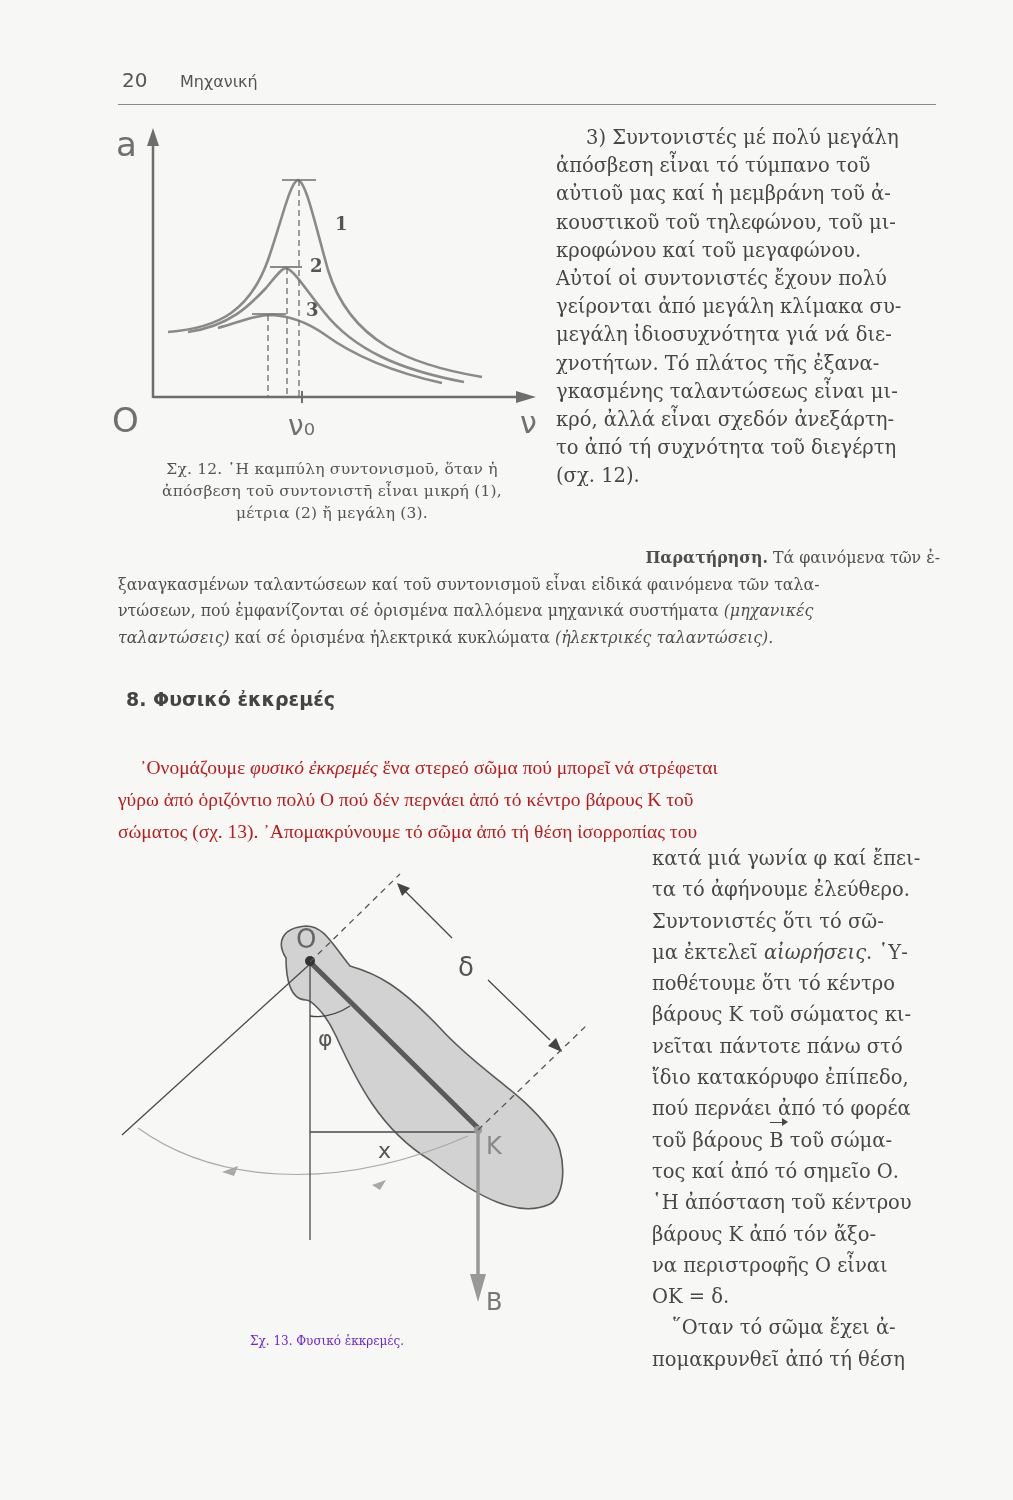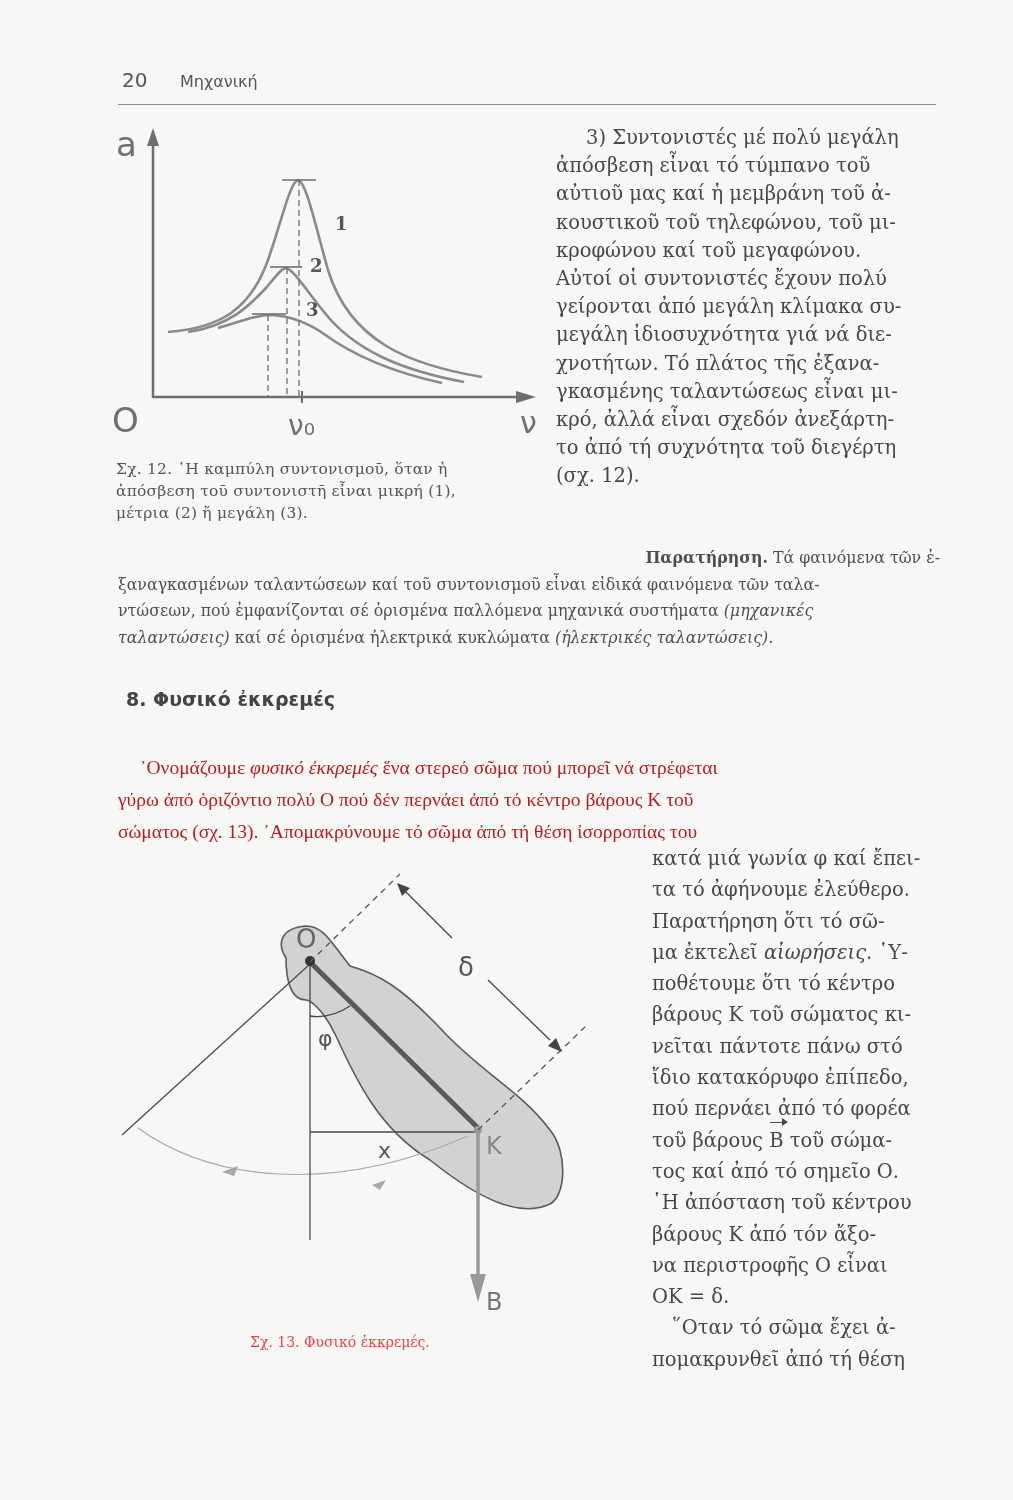--- a/index.html
+++ b/index.html
@@ -5,40 +5,40 @@
     html, body { margin:0; padding:0; }
     body {
       width:1013px; height:1500px; background:#f7f7f5; position:relative; overflow:hidden;
       font-family:"DejaVu Serif", serif; color:#4a4a4a;
     }
     .header { position:absolute; left:118px; top:66px; width:818px; height:38px; border-bottom:1.5px solid #8a8a8a; }
     .pagenum { position:absolute; left:4px; top:2px; font-family:"DejaVu Sans", sans-serif; font-size:20px; color:#555; }
     .runhead { position:absolute; left:62px; top:6px; font-family:"DejaVu Sans", sans-serif; font-size:16px; color:#555; }
 
     .fig12 { position:absolute; left:110px; top:120px; width:440px; height:320px; }
-    .cap12 { position:absolute; left:116px; top:458px; width:432px; text-align:left; font-size:15.5px; line-height:22px; color:#555; letter-spacing:0.2px; }
+    .cap12 { position:absolute; left:116px; top:458px; width:432px; text-align:center; font-size:15.5px; line-height:22px; color:#555; letter-spacing:0.2px; }
 
     .col { position:absolute; font-size:19.5px; line-height:28.2px; color:#474747; }
     .col p { margin:0; white-space:nowrap; }
     .rcol1 { left:556px; top:124px; width:385px; }
     .note { position:absolute; left:118px; top:545px; width:822px; font-size:15.8px; line-height:26.5px; color:#4f4f4f; }
     .note p { margin:0; white-space:nowrap; }
     .note .first { text-align:right; }
     .note b { font-weight:bold; }
     .note i { font-style:italic; }
 
     .sechead { position:absolute; left:126px; top:688px; font-family:"DejaVu Sans", sans-serif; font-weight:bold; font-size:19px; color:#444; }
     .body2 { position:absolute; left:118px; top:752px; width:822px; font-size:19.5px; line-height:32px; color:#b91c1c; font-family:"Liberation Serif", serif; }
     .body2 p { margin:0; white-space:nowrap; }
     .body2 i { font-style:italic; }
     .rcol2 { left:652px; top:843px; width:300px; font-size:19.5px; line-height:31.3px; }
     .rcol2 i { font-style:italic; }
 
     .fig13 { position:absolute; left:110px; top:840px; width:530px; height:480px; }
-    .cap13 { position:absolute; left:250px; top:1334px; font-size:14px; color:#ef4444; }
+    .cap13 { position:absolute; left:250px; top:1334px; font-size:12px; color:#6d28d9; }
     .vec { position:relative; display:inline-block; }
     .vec::before { content:""; position:absolute; left:1px; right:-2px; top:-3px; border-top:1.5px solid #474747; }
     .vec::after { content:""; position:absolute; right:-4px; top:-7px; border-left:6px solid #474747; border-top:4px solid transparent; border-bottom:4px solid transparent; }
   </style>
 </head>
 <body>
 
 <div class="header">
   <span class="pagenum">20</span>
   <span class="runhead">Μηχανική</span>
@@ -108,21 +108,21 @@
 
 <div class="body2">
   <p style="padding-left:22px"><span>᾿Ονομάζουμε </span><i>φυσικό ἐκκρεμές</i><span> ἕνα στερεό σῶμα πού μπορεῖ νά στρέφεται</span></p>
   <p>γύρω ἀπό ὁριζόντιο πολύ Ο πού δέν περνάει ἀπό τό κέντρο βάρους Κ τοῦ</p>
   <p>σώματος (σχ. 13). ᾿Απομακρύνουμε τό σῶμα ἀπό τή θέση ἰσορροπίας του</p>
 </div>
 
 <div class="col rcol2">
   <p>κατά μιά γωνία φ καί ἔπει-</p>
   <p>τα τό ἀφήνουμε ἐλεύθερο.</p>
-  <p>Παρατήρηση ὅτι τό σῶ-</p>
+  <p>Συντονιστές ὅτι τό σῶ-</p>
   <p><span>μα ἐκτελεῖ </span><i>αἰωρήσεις</i><span>. ῾Υ-</span></p>
   <p>ποθέτουμε ὅτι τό κέντρο</p>
   <p>βάρους Κ τοῦ σώματος κι-</p>
   <p>νεῖται πάντοτε πάνω στό</p>
   <p>ἴδιο κατακόρυφο ἐπίπεδο,</p>
   <p>πού περνάει ἀπό τό φορέα</p>
   <p><span>τοῦ βάρους </span><span class="vec">B</span><span> τοῦ σώμα-</span></p>
   <p>τος καί ἀπό τό σημεῖο Ο.</p>
   <p>῾Η ἀπόσταση τοῦ κέντρου</p>
   <p>βάρους Κ ἀπό τόν ἄξο-</p>

